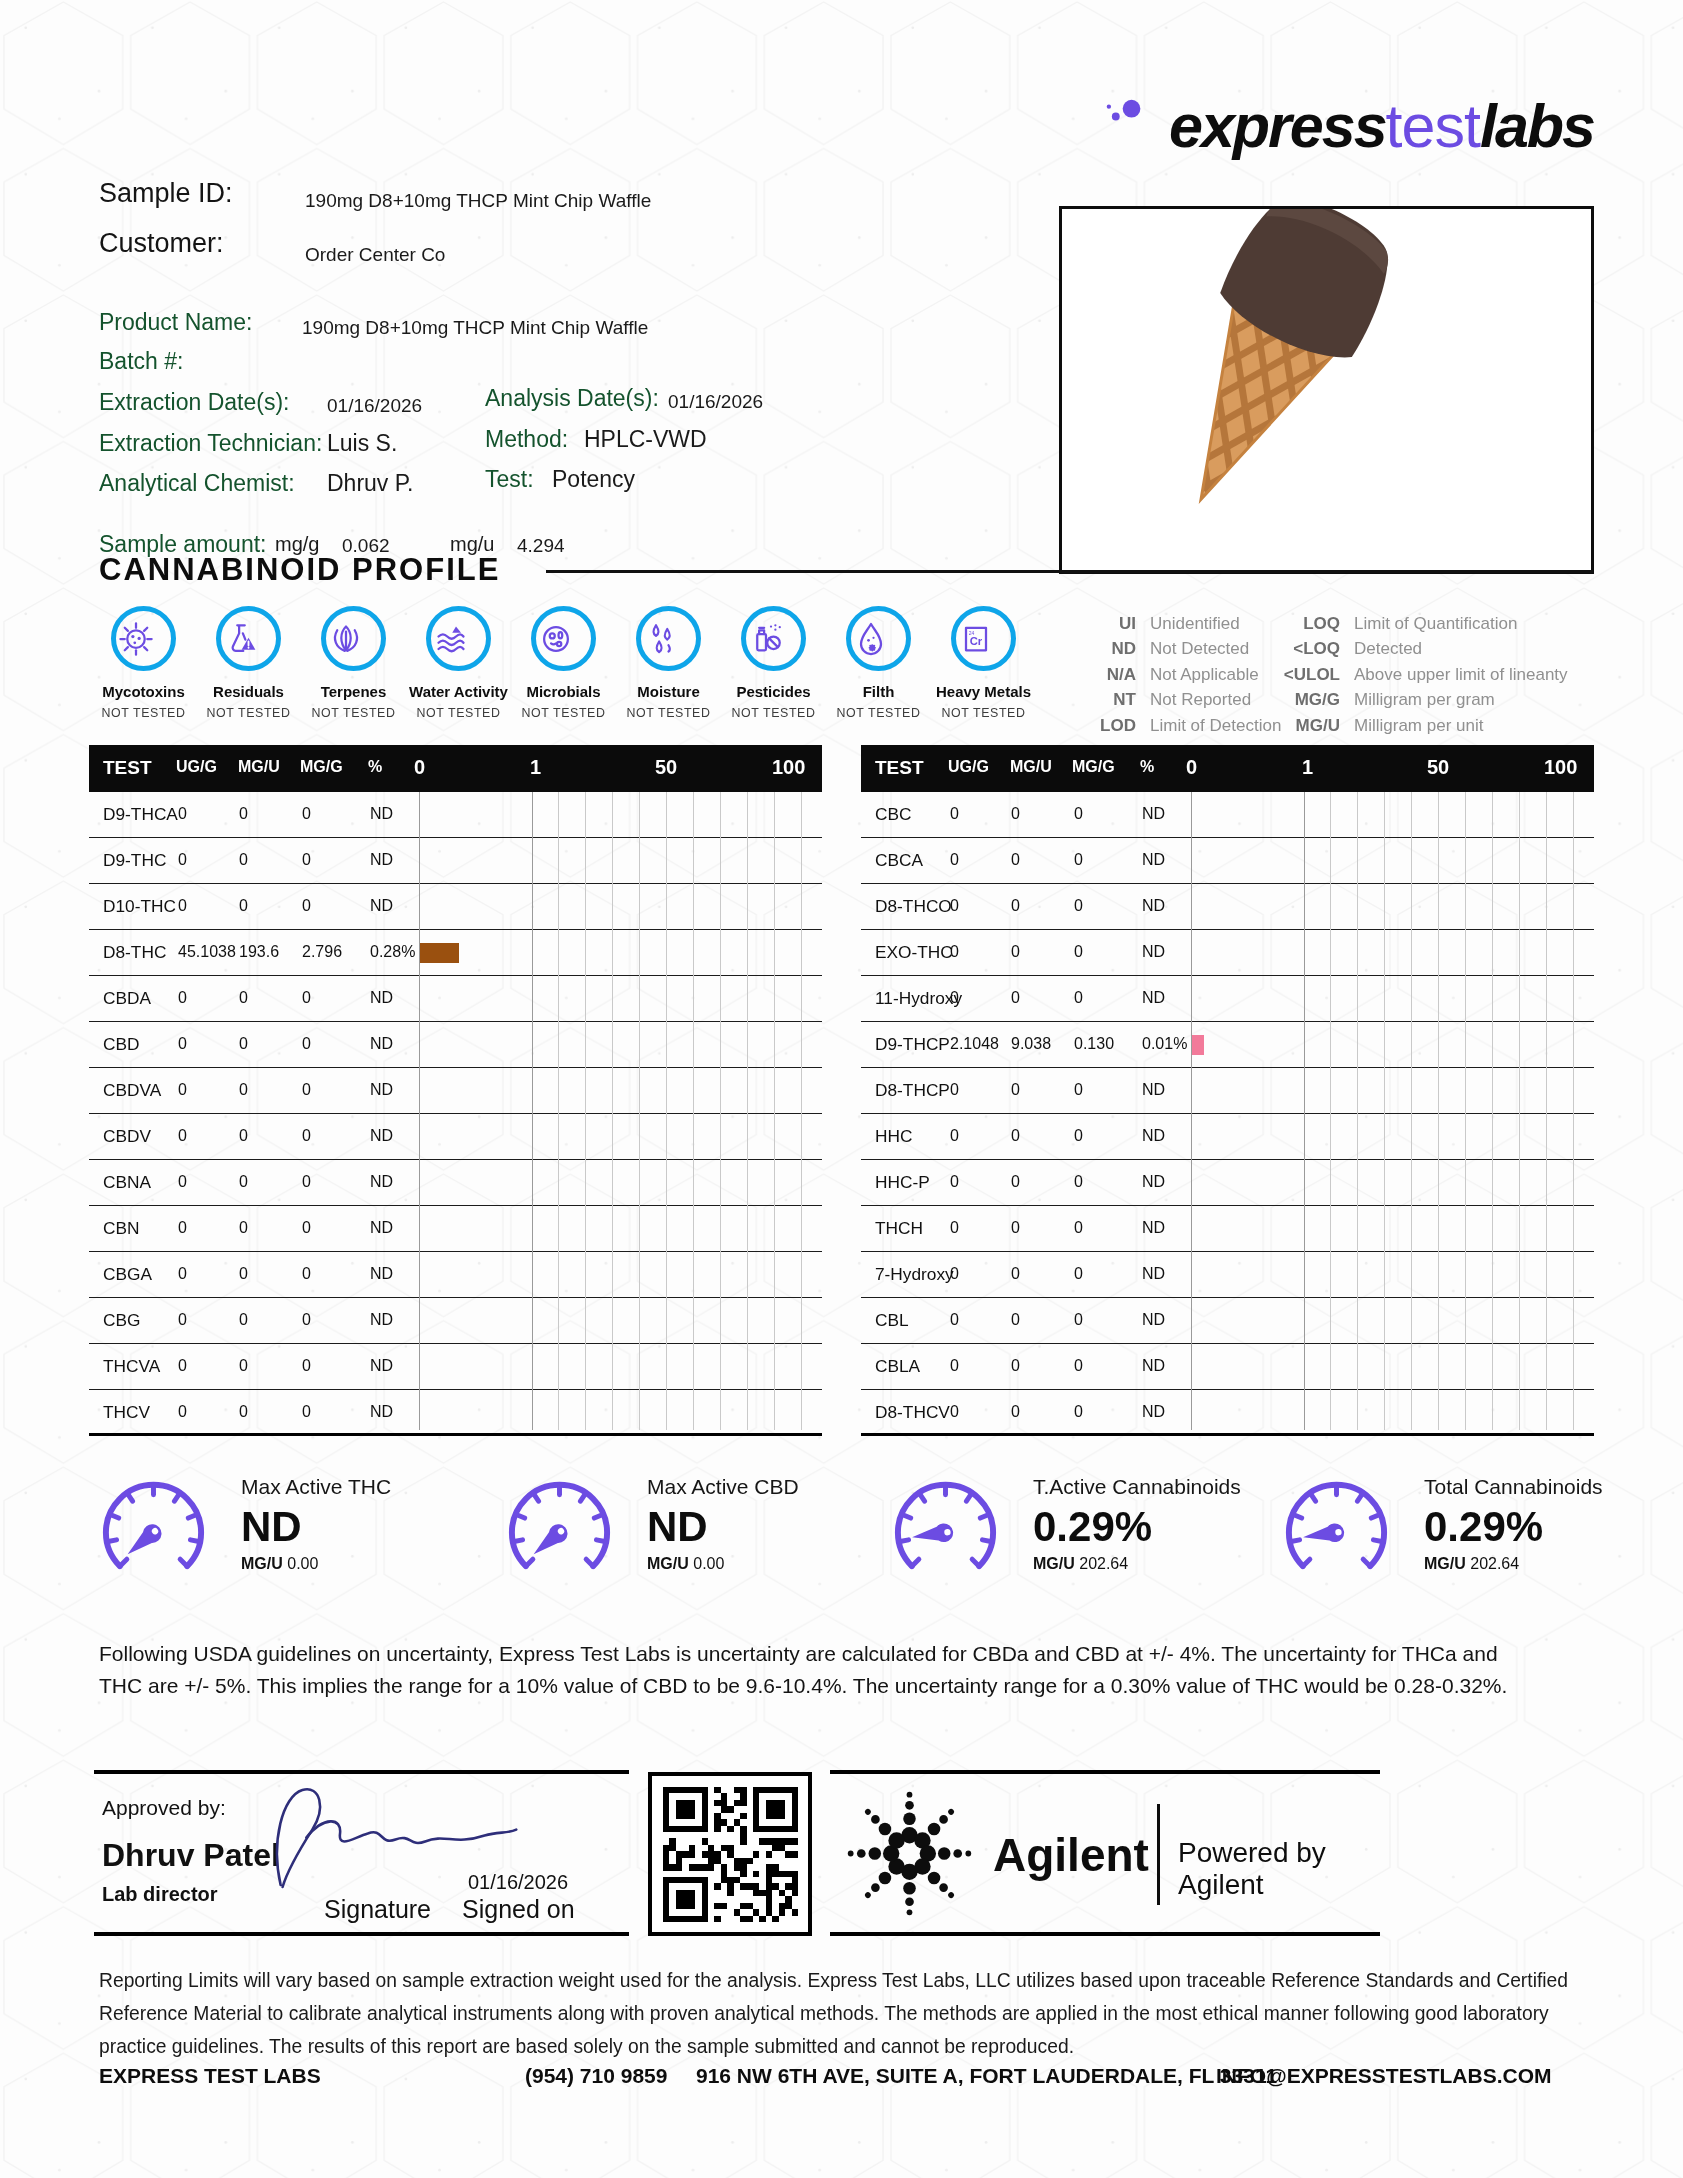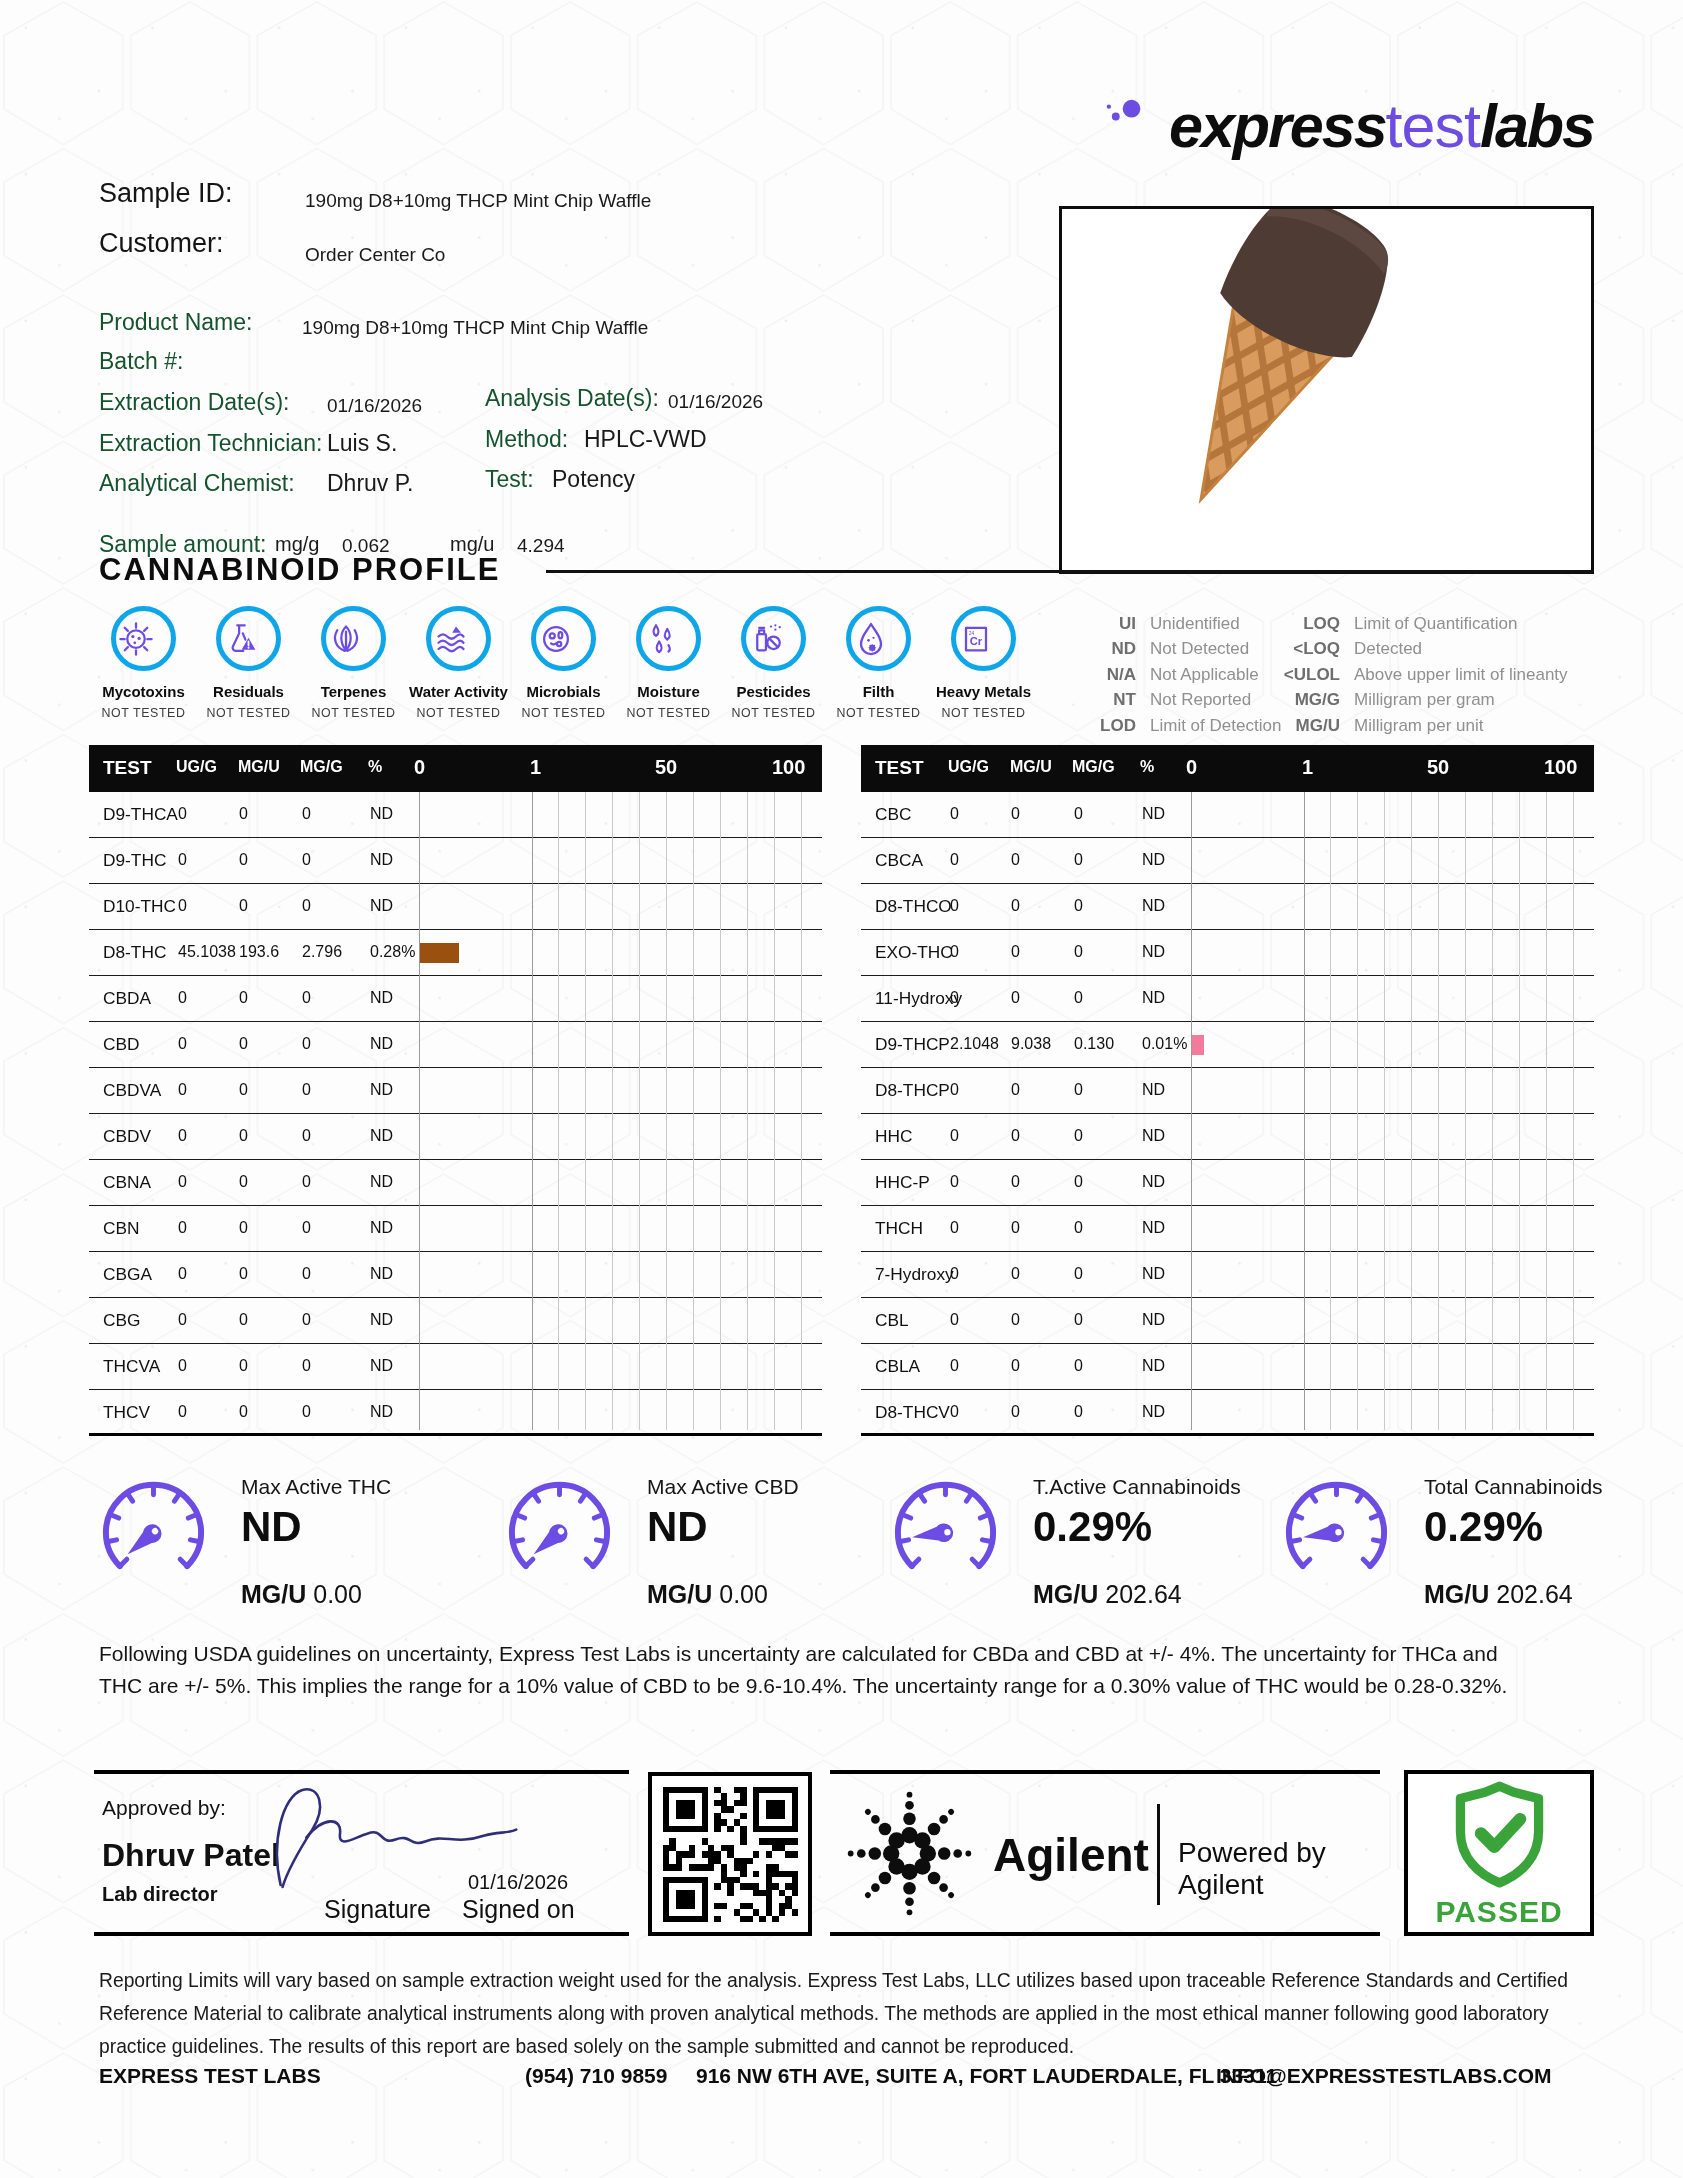--- a/index.html
+++ b/index.html
@@ -48,21 +48,21 @@
   .t-bar { position:absolute; top:13px; height:20px; z-index:3; }
   .gridlines { position:absolute; top:47px; height:638px; z-index:1; }
   .gl-solid { width:1px; background:#9a9a9a; }
   .gl-rep { background:repeating-linear-gradient(90deg, #c9c9c9 0 1px, transparent 1px 27px); }
 
   .gauge { position:absolute; display:flex; }
   .gauge .g-icon { width:119px; height:119px; flex:0 0 auto; }
   .gauge .g-text { margin-left:28px; padding-top:2px; }
   .g-title { font-size:21px; color:#161616; }
   .g-value { font-size:42px; font-weight:800; color:#0d0d0d; margin-top:4px; }
-  .g-unit { font-size:25px; margin-top:29px; color:#111; }
+  .g-unit { font-size:16px; margin-top:4px; color:#111; }
   .g-unit b { font-weight:800; }
 
   .para { font-size:21px; line-height:1.5; color:#141414; }
   .para-sm { font-size:19.3px; line-height:1.7; color:#1a1a1a; }
 
   .approval { border-top:4px solid #000; border-bottom:4px solid #000; }
   .appr-lbl { font-size:21px; }
   .appr-name { font-size:32px; font-weight:800; }
   .appr-role { font-size:20px; font-weight:700; }
   .sig-cap { font-size:25px; }
@@ -958,27 +958,20 @@
         <use href="#ray" transform="rotate(180)"></use>
       <use href="#ray" transform="rotate(225)"></use>
         <use href="#ray" transform="rotate(270)"></use>
         <use href="#ray" transform="rotate(315)"></use>
     </svg>
     <div class="abs agilent-name" style="left:163px; top:54px;">Agilent</div>
     <div class="abs agilent-sep" style="left:327px; top:30px; height:101px;"></div>
     <div class="abs agilent-powered" style="left:348px; top:63px;">Powered by Agilent</div>
   </div>
 
-  <div class="abs passed-box" style="left:1404px; top:1770px; width:190px; height:166px;">
-    <svg width="103" height="109" viewBox="0 0 100 106" style="margin-top:6px;">
-      <path d="M50 6 L64 12 L88 18 V50 C88 76 70 92 50 100 C30 92 12 76 12 50 V18 L36 12 Z" fill="none" stroke="#3AA33A" stroke-width="9" stroke-linejoin="round"></path>
-      <path d="M32 52 L45 65 L70 38" fill="none" stroke="#3AA33A" stroke-width="12" stroke-linecap="round" stroke-linejoin="round"></path>
-    </svg>
-    <div class="passed-label" style="color:#3AA33A; margin-top:2px;">PASSED</div>
-  </div>
 
   <div class="abs para-sm" style="left:99px; top:1965px; width:1490px;">Reporting Limits will vary based on sample extraction weight used for the analysis. Express Test Labs, LLC utilizes based upon traceable Reference Standards and Certified Reference Material to calibrate analytical instruments along with proven analytical methods. The methods are applied in the most ethical manner following good laboratory practice guidelines. The results of this report are based solely on the sample submitted and cannot be reproduced.</div>
 
   <div class="abs foot-bold" style="left:99px; top:2064px;">EXPRESS TEST LABS</div>
   <div class="abs foot-bold" style="left:525px; top:2064px;">(954) 710 9859</div>
   <div class="abs foot-bold" style="left:696px; top:2064px;">916 NW 6TH AVE, SUITE A, FORT LAUDERDALE, FL 33311</div>
   <div class="abs foot-bold" style="left:1216px; top:2064px;">INFO@EXPRESSTESTLABS.COM</div>
 
 </div>
 

